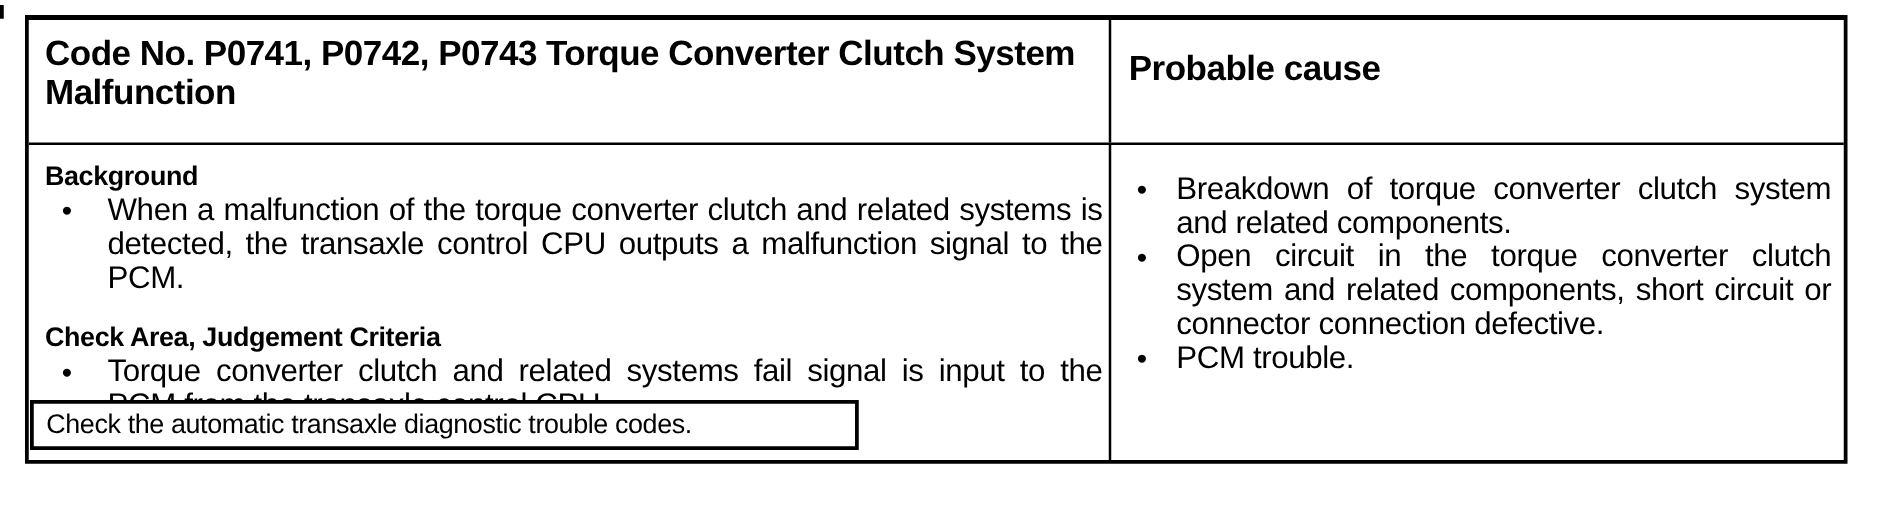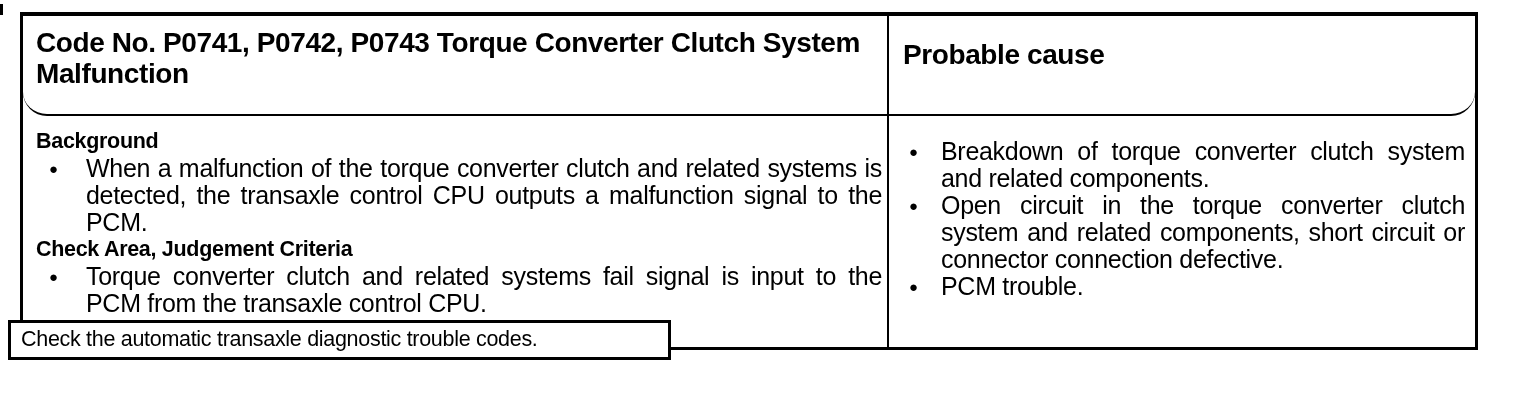--- a/index.html
+++ b/index.html
@@ -30,21 +30,21 @@
   .dtc-table {
     position: absolute;
     left: 20px;
     top: 12px;
     width: 1458px;
     box-sizing: border-box;
     border: 3px solid #000;
     border-top-width: 4px;
     background: #fff;
   }
-  .row { display: flex; border-radius: 24px; }
+  .row { display: flex; }
   .header-row { border-bottom: 2px solid #000; }
   .cell-left {
     width: 866px;
     box-sizing: border-box;
     border-right: 2px solid #000;
   }
   .cell-right {
     flex: 1;
     box-sizing: border-box;
     margin-top: 12px;
@@ -55,21 +55,21 @@
     margin: 0;
     font-size: 28px;
     font-weight: bold;
     line-height: 1.12;
     letter-spacing: -0.4px;
   }
 
   .body-row .cell-left  { padding: 12px 5px 30px 13px;  min-height: 180px; }
   .body-row .cell-right { padding: 10px 10px 18px 16px; min-height: 180px; }
 
-  .section + .section { margin-top: 0; }
+  .section + .section { margin-top: 21px; }
   .section-heading {
     margin: 0;
     font-size: 21.5px;
     font-weight: bold;
     line-height: 1.25;
     letter-spacing: -0.3px;
   }
 
   .bullet-row { display: flex; align-items: flex-start; }
   .bullet-glyph {
@@ -88,21 +88,21 @@
     font-size: 25px;
     line-height: 27px;
     letter-spacing: -0.3px;
     text-align: justify;
     text-justify: inter-word;
   }
 
   
   .action-box {
     position: absolute;
-    left: 8px;
+    left: 24px;
     top: 320px;
     width: 663px;
     box-sizing: border-box;
     border: 3px solid #000;
     padding: 3px 8px 5px 10px;
     background: #fff;
   }
   .action-line {
     margin: 0;
     font-size: 21.5px;

